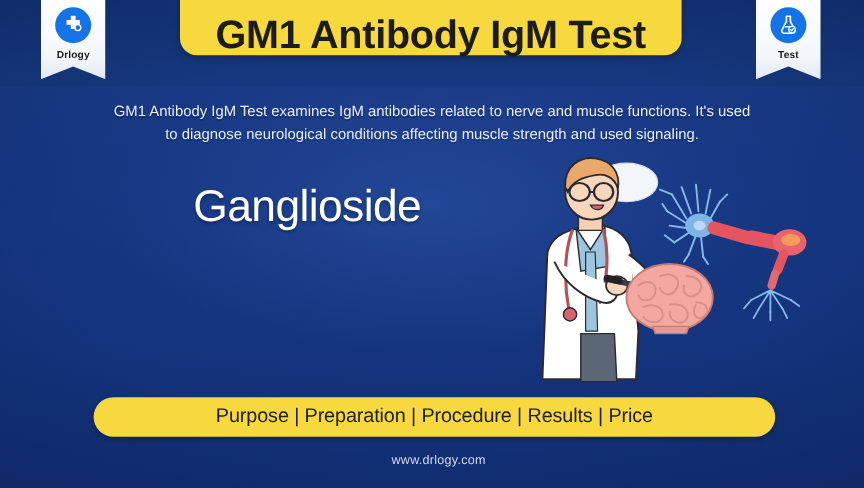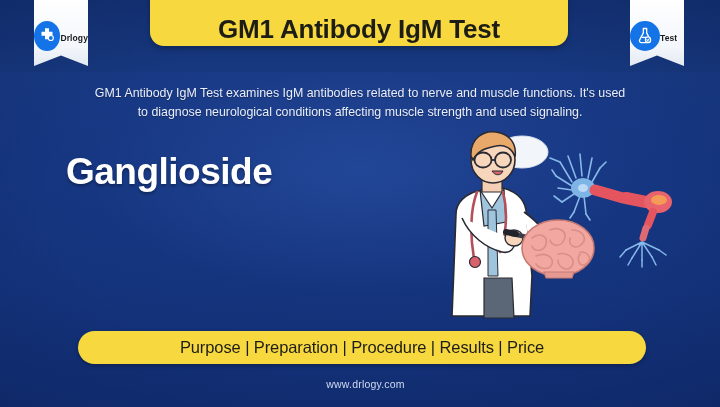--- a/index.html
+++ b/index.html
@@ -46,39 +46,39 @@
     width: 418px;
     height: 52px;
     background: #f7d83f;
     border-radius: 0 0 14px 14px;
     box-shadow: 0 3px 5px rgba(0,0,0,0.25);
     display: flex;
     align-items: center;
     justify-content: center;
   }
   .title-pill .title-text {
-    font-size: 26px;
+    font-size: 33px;
     font-weight: bold;
     color: #1d1d16;
     letter-spacing: -0.2px;
     margin-top: 18px;
     white-space: nowrap;
   }
 
   
   .ribbon {
     position: absolute;
     top: 0;
     width: 54px;
     height: 66px;
     background: linear-gradient(180deg,#ffffff 0%, #f3f6fb 72%, #e3e9f2 100%);
     clip-path: polygon(0 0, 100% 0, 100% 100%, 50% 84%, 0 100%);
     box-shadow: 0 2px 4px rgba(0,0,0,0.28);
     display: flex;
-    flex-direction: row;
+    flex-direction: column;
     align-items: center;
     padding-top: 6px;
     box-sizing: border-box;
   }
   .ribbon-left  { left: 34px; }
   .ribbon-right { right: 36px; }
   .ribbon .badge-circle {
     width: 30px;
     height: 30px;
     border-radius: 50%;
@@ -110,25 +110,26 @@
 
   
   .headline {
     position: absolute;
     left: 66px;
     top: 144px;
     width: 380px;
   }
   .headline .line {
     font-size: 37px;
-    font-weight: bold;
+    font-weight: normal;
     line-height: 56px;
     letter-spacing: -0.5px;
     white-space: nowrap;
     text-shadow: 0 2px 3px rgba(0,0,0,0.32);
+    text-align: center;
   }
   .c-white  { color: #ffffff; }
   .c-yellow { color: #f4cb4d; }
 
   
   .links-pill {
     position: absolute;
     left: 78px;
     top: 331px;
     width: 568px;

